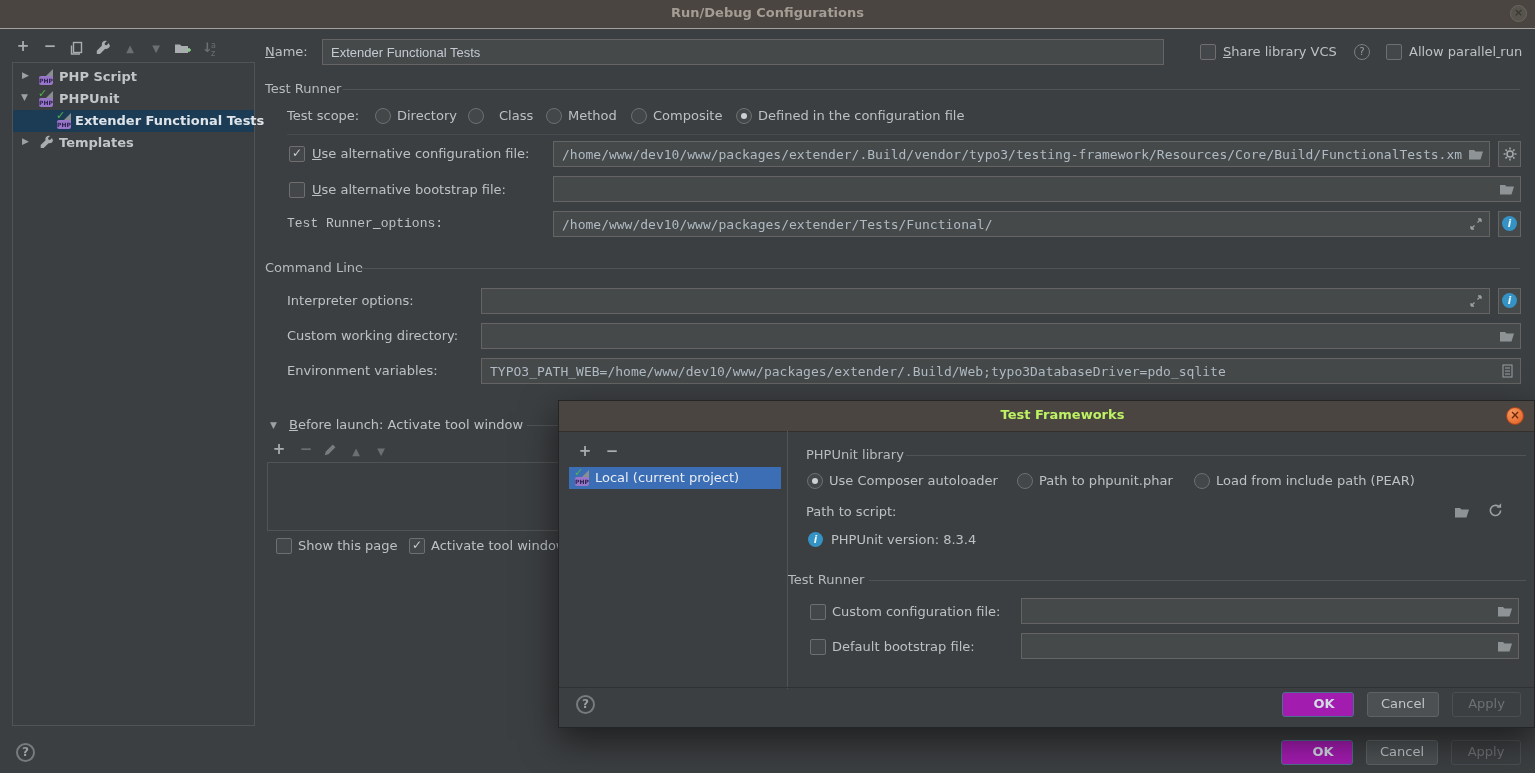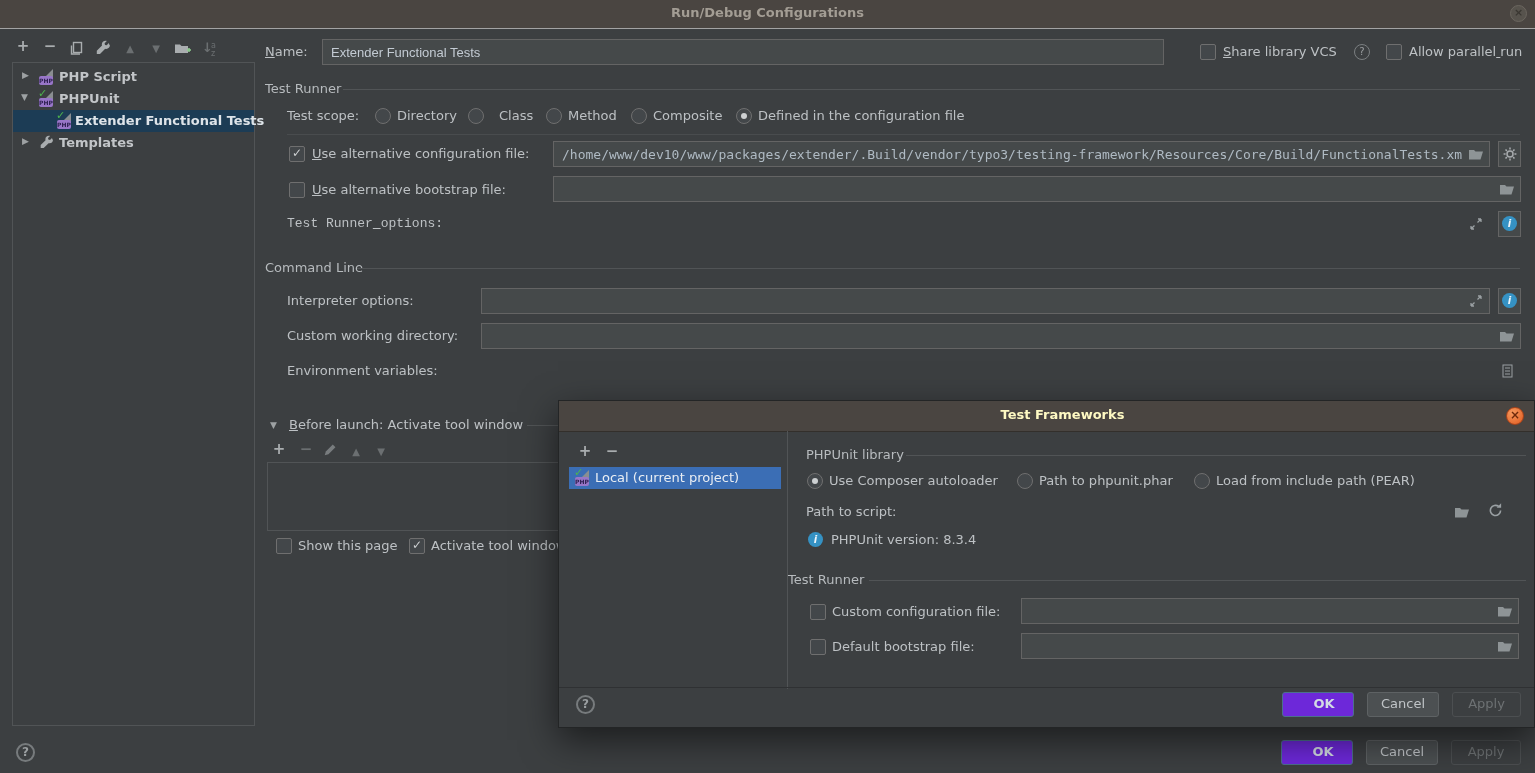--- a/index.html
+++ b/index.html
@@ -27,21 +27,21 @@
   .radio.sel .dot{display:block;}
   .field{position:absolute;background:#45494a;border:1px solid #646464;box-sizing:border-box;height:26px;
       color:#c3cbd3;padding:0 8px;font-size:13px;line-height:24px;white-space:nowrap;overflow:hidden;}
   input.field{outline:none;}
   .mono{font-family:"DejaVu Sans Mono","Liberation Mono",monospace;font-size:13px;color:#afbac3;}
   .lbl{position:absolute;white-space:nowrap;color:#bdc1c4;}
   .glabel{position:absolute;white-space:nowrap;color:#b7bbbe;}
   .gline{position:absolute;height:1px;background:#515456;}
   .btn{position:absolute;height:25px;border-radius:3px;background:#4c5052;border:1px solid #5e6264;
       color:#c0c4c7;text-align:center;line-height:22px;font-size:13px;box-sizing:border-box;cursor:default;}
-  .btn.primary{background:#6d28d9;border-color:#4c708c;color:#d3dce4;font-weight:bold;padding-left:12px;}
+  .btn.primary{background:#a21caf;border-color:#4c708c;color:#d3dce4;font-weight:bold;padding-left:12px;}
   .btn.disabled{background:transparent;border-color:#4c4f51;color:#6d7173;}
   .sidebtn{position:absolute;width:23px;height:26px;background:#45494a;border:1px solid #646464;box-sizing:border-box;}
   .info-c{width:15px;height:15px;border-radius:50%;background:#3592c4;color:#eef6fb;font-size:10px;
       font-weight:bold;font-style:italic;text-align:center;line-height:15px;margin:4px auto 0;}
   .help{position:absolute;width:19px;height:19px;border-radius:50%;border:2px solid #777b7d;box-sizing:border-box;
       color:#9b9fa1;text-align:center;line-height:15px;font-size:12px;font-weight:bold;background:transparent;}
   .qmini{position:absolute;width:16px;height:16px;border-radius:50%;border:1px solid #7b7f81;box-sizing:border-box;
       color:#9b9fa1;text-align:center;line-height:14px;font-size:10px;}
   
   .tbi{position:absolute;width:18px;height:18px;text-align:center;line-height:17px;color:#a9adaf;font-size:15px;font-weight:bold;}
@@ -55,21 +55,21 @@
   .phpicon{position:absolute;width:16px;height:16px;top:3px;}
   .phpicon .sheet{position:absolute;left:3px;top:0;width:11px;height:11px;background:#8a8e91;
       clip-path:polygon(0 100%,100% 0,100% 100%);}
   .phpicon .badge{position:absolute;left:0;bottom:0;width:14px;height:9px;background:#9876c8;border-radius:2px;
       color:#2e2152;font-size:6px;line-height:9px;text-align:center;font-weight:bold;letter-spacing:0;}
   .phpicon .chk{position:absolute;left:-1px;top:-4px;color:#4db54d;font-size:11px;font-weight:bold;}
   
   .dialog{position:absolute;left:558px;top:400px;width:977px;height:328px;background:#3c3f41;
       border:1px solid #232526;box-sizing:border-box;box-shadow:0 12px 34px rgba(0,0,0,.55);z-index:10;}
   .dlg-title{position:absolute;left:0;top:0;right:0;height:30px;background:#4a4541;border-bottom:1px solid #332f2b;}
-  .dlg-title .ttl{position:absolute;left:0;right:0;top:6px;text-align:center;font-weight:bold;color:#fef9c3;padding-left:32px;}
+  .dlg-title .ttl{position:absolute;left:0;right:0;top:6px;text-align:center;font-weight:bold;color:#bef264;padding-left:32px;}
   .dlist-sel{position:absolute;left:10px;top:66px;width:212px;height:22px;background:#3b6eb5;color:#e8edf3;}
   .vdiv{position:absolute;width:1px;background:#515456;}
   svg{display:block;}
 </style>
 </head>
 <body>
 
 <div id="app">
 
   <div class="titlebar">
@@ -192,20 +192,21 @@
   <span class="cb" style="left:289px;top:182px;"></span>
   <div class="lbl" style="left:312px;top:182px;"><u class="mn">U</u><span>se alternative bootstrap file:</span></div>
   <input class="field mono" style="left: 553px; top: 176px; width: 968px; padding-right: 26px;">
   <span class="abs" style="left:1499px;top:181px;">
     <svg width="16" height="16" viewBox="0 0 16 16">
         <path fill="#8e9496" d="M1 4h5l1.5 1.5H15l-2.5 8H1z"></path>
       </svg>
   </span>
 
   <div class="lbl" style="left:287px;top:216px;font-family:Liberation Mono, monospace;"><span>Test Runner</span><u class="mn"> </u><span>options:</span></div>
+  <input class="field mono" style="left: 553px; top: 211px; width: 937px; padding-right: 26px;" value="/home/www/dev10/www/packages/extender/Tests/Functional/">
   <span class="abs" style="left:1468px;top:216px;">
     <svg width="16" height="16" viewBox="0 0 16 16" stroke="#9aa0a3" stroke-width="1.3" fill="none">
         <path d="M9.5 6.5 13 3M13 3h-3M13 3v3M6.5 9.5 3 13M3 13h3M3 13v-3"></path>
       </svg>
   </span>
   <div class="sidebtn" style="left:1498px;top:211px;">
     <div class="info-c">i</div>
   </div>
 
   <div class="glabel" style="left:265px;top:260px;">Command Line</div>
@@ -224,20 +225,21 @@
 
   <div class="lbl" style="left:287px;top:328px;">Custom working directory:</div>
   <input class="field mono" style="left: 481px; top: 323px; width: 1040px; padding-right: 26px;">
   <span class="abs" style="left:1499px;top:328px;">
     <svg width="16" height="16" viewBox="0 0 16 16">
         <path fill="#8e9496" d="M1 4h5l1.5 1.5H15l-2.5 8H1z"></path>
       </svg>
   </span>
 
   <div class="lbl" style="left:287px;top:363px;">Environment variables:</div>
+  <input class="field mono" style="left: 481px; top: 358px; width: 1040px; padding-right: 26px;" value="TYPO3_PATH_WEB=/home/www/dev10/www/packages/extender/.Build/Web;typo3DatabaseDriver=pdo_sqlite">
   <span class="abs" style="left:1500px;top:363px;">
     <svg width="15" height="16" viewBox="0 0 15 16" fill="none" stroke="#9aa0a3">
         <rect x="3" y="2" width="9" height="12"></rect>
         <path d="M5 5h5M5 8h5M5 11h5"></path>
       </svg>
   </span>
 
   <span class="abs" style="left:270px;top:420px;font-size:9px;color:#9da1a3;">▼</span>
   <div class="lbl" style="left:289px;top:417px;"><u class="mn">B</u><span>efore launch: Activate tool window</span></div>
   <div class="gline" style="left:527px;top:425px;width:993px;"></div>

